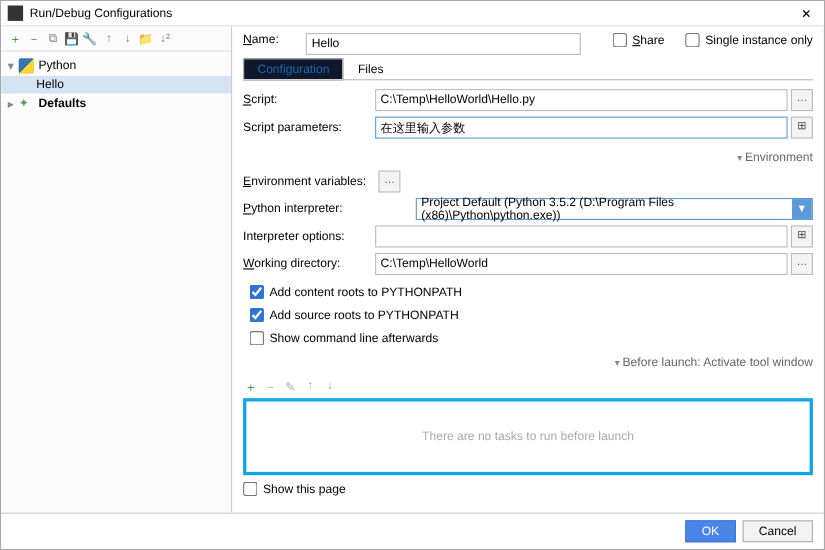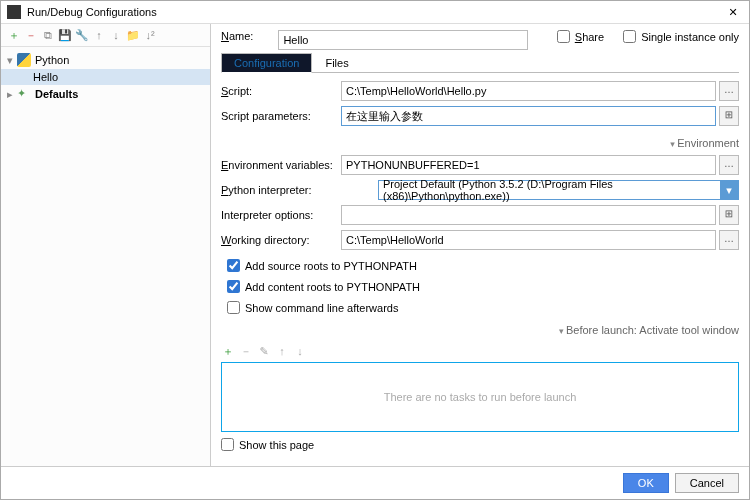--- a/index.html
+++ b/index.html
@@ -33,21 +33,21 @@
 .field-row { display: flex; align-items: center; margin-bottom: 5px; }
 .field-row .lbl2 { width: 120px; }
 .field-row input, .field-row .combo { flex: 1; }
 .btn-side { width: 20px; height: 20px; border: 1px solid #bbb; background: #f3f3f3; margin-left: 3px; text-align: center; line-height: 16px; cursor: pointer; font-size: 10px; color: #555; }
 .combo { border: 1px solid #5b9bd5; height: 20px; display: flex; align-items: center; padding: 0 4px; position: relative; background: #fff; margin-left: 37px; }
 .combo .dd { position: absolute; right: 0; top: 0; width: 18px; height: 18px; background: #5b9bd5; color: #fff; text-align: center; line-height: 18px; }
 .section-title { color: #666; margin: 6px 0 6px 0; text-align: right; }
 .section-title::before { content: "▾ "; color: #888; font-size: 9px; }
 .chkrow { display: flex; align-items: center; margin: 4px 0 4px 6px; }
 .chkrow input { margin-right: 5px; accent-color: #2f76d2; }
-.before-box { border: 1px solid #0ea5e9; height: 70px; display: flex; align-items: center; justify-content: center; color: #aaa; margin-bottom: 6px; }
+.before-box { border: 3px solid #0ea5e9; height: 70px; display: flex; align-items: center; justify-content: center; color: #aaa; margin-bottom: 6px; }
 .bl-toolbar { display: flex; gap: 4px; margin: 2px 0 4px 0; }
 .bl-toolbar .tb-btn { color: #aaa; }
 .bl-toolbar .tb-btn.add { color: #3a9c3a; }
 .footer { display: flex; align-items: center; padding: 6px 10px; border-top: 1px solid #ccc; gap: 6px; }
 .footer .spacer { flex: 1; }
 .btn { border: 1px solid #aaa; padding: 3px 14px; background: #f3f3f3; cursor: pointer; }
 .btn.primary { background: #4a86e8; border-color: #3a76d8; color: #fff; }
 .underline-first::first-letter { text-decoration: underline; }
 .highlight-border { border-color: #5b9bd5 !important; }
 </style>
@@ -117,21 +117,20 @@
       <div class="field-row">
         <span class="lbl2">Script parameters:</span>
         <input type="text" class="highlight-border" value="在这里输入参数" style="">
         <div class="btn-side">⊞</div>
       </div>
 
       <div class="section-title">Environment</div>
 
       <div class="field-row">
         <span class="lbl2 underline-first">Environment variables:</span>
-        <input type="text" value="PYTHONUNBUFFERED=1" style="">
         <div class="btn-side">…</div>
       </div>
       <div class="field-row">
         <span class="lbl2 underline-first">Python interpreter:</span>
         <div class="combo">
           <span>Project Default (Python 3.5.2 (D:\Program Files (x86)\Python\python.exe))</span>
           <div class="dd">▾</div>
         </div>
       </div>
       <div class="field-row">
@@ -140,25 +139,25 @@
         <div class="btn-side">⊞</div>
       </div>
       <div class="field-row">
         <span class="lbl2 underline-first">Working directory:</span>
         <input type="text" value="C:\Temp\HelloWorld" style="">
         <div class="btn-side">…</div>
       </div>
 
       <label class="chkrow">
           <input type="checkbox" checked="" style="">
-          <span>Add source roots to PYTHONPATH</span>
+          <span>Add content roots to PYTHONPATH</span>
         </label>
       <label class="chkrow">
           <input type="checkbox" checked="" style="">
-          <span>Add content roots to PYTHONPATH</span>
+          <span>Add source roots to PYTHONPATH</span>
         </label>
       <label class="chkrow">
           <input type="checkbox" style="">
           <span>Show command line afterwards</span>
         </label>
 
       <div class="section-title">Before launch: Activate tool window</div>
       <div class="bl-toolbar">
         <div class="tb-btn add">＋</div>
         <div class="tb-btn">－</div>

